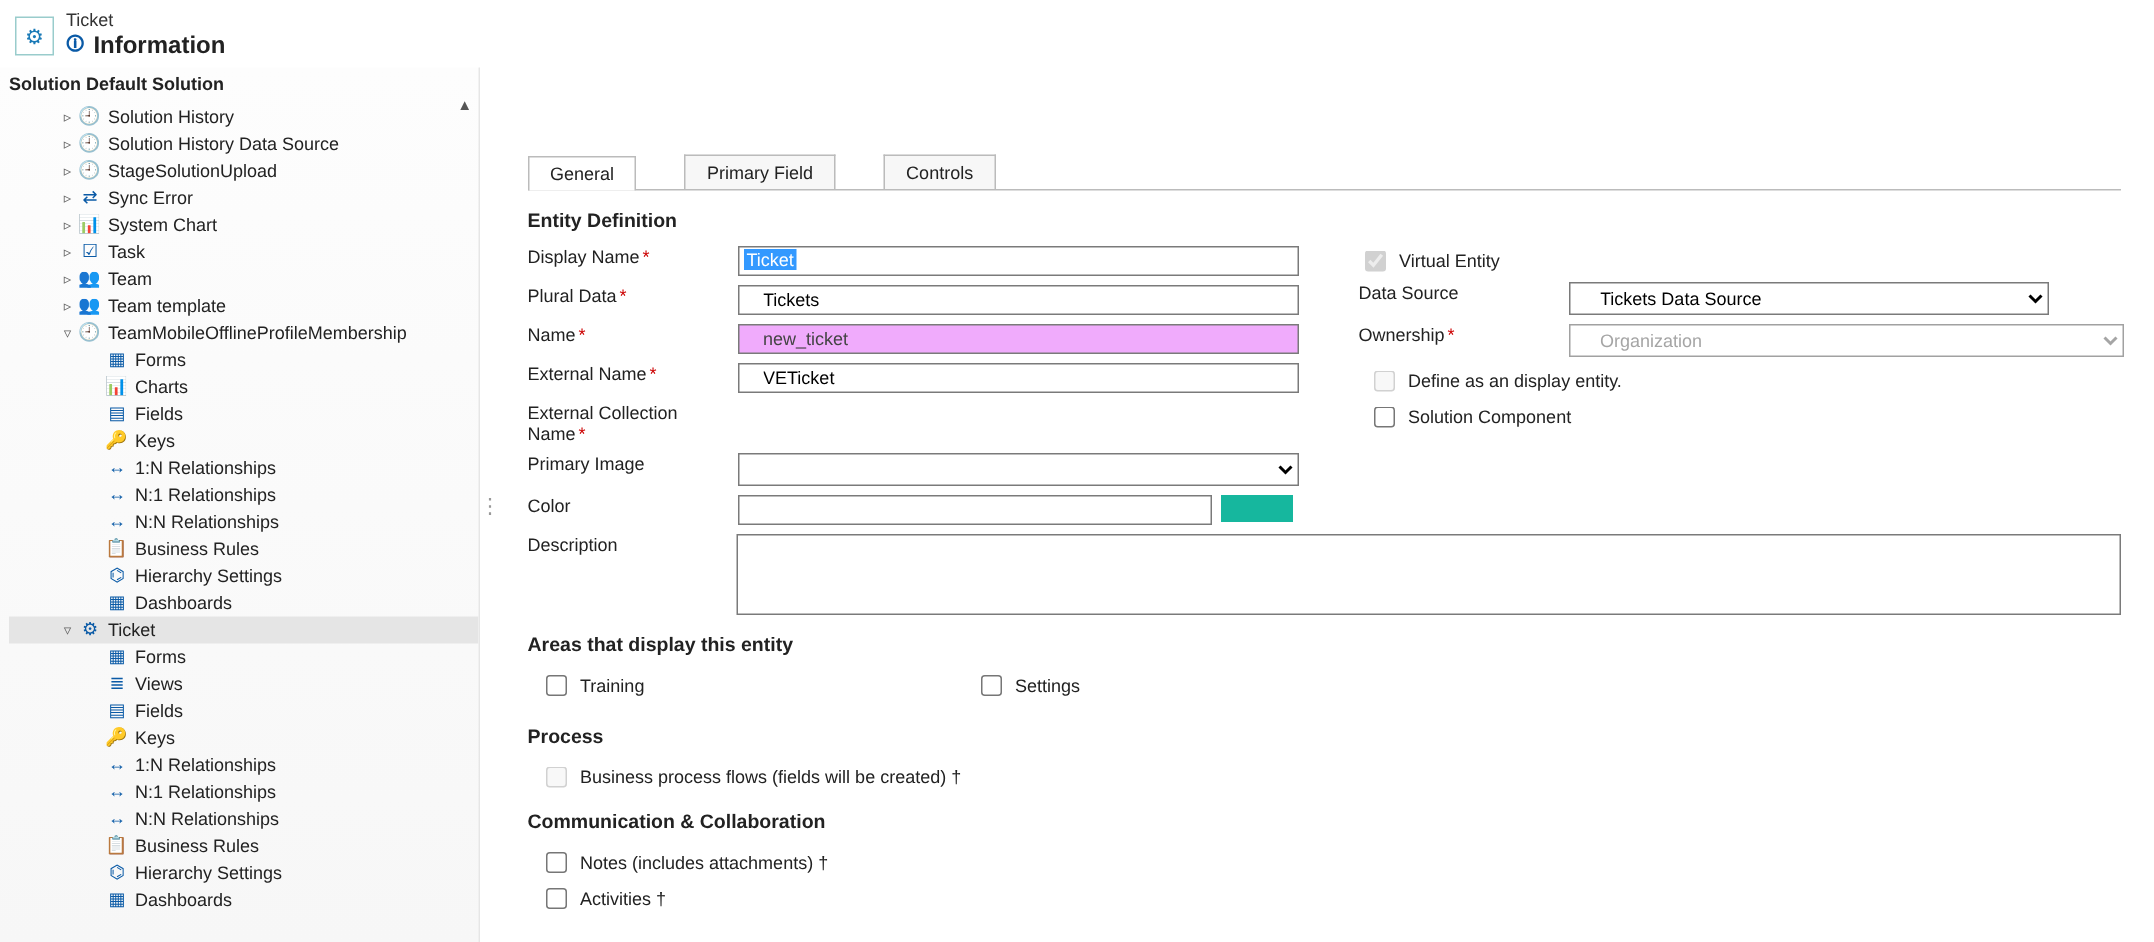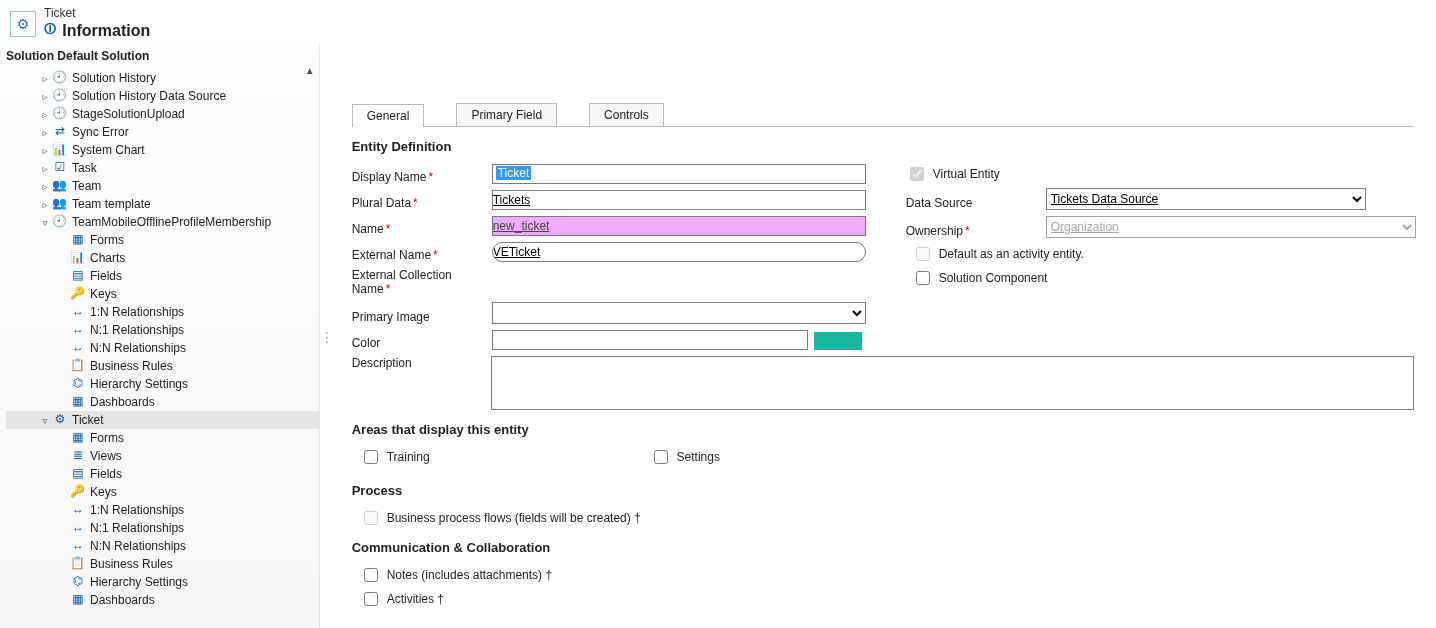--- a/index.html
+++ b/index.html
@@ -125,34 +125,33 @@
     position: relative;
     top: 1px;
   }
   .section-title {
     font-weight: bold;
     margin: 12px 0 10px 0;
     font-size: 13px;
   }
   .form-row {
     display: flex;
-    align-items: flex-end;
+    align-items: flex-start;
     margin-bottom: 6px;
   }
   .form-row .lbl {
     width: 140px;
     font-size: 12px;
   }
   .req { color: #c00; margin-left: 2px; }
   input[type=text], select, textarea {
     font: inherit;
     border: 1px solid #7a7a7a;
-    padding: 2px 0;
+    padding: 2px 16px;
     background: #fff;
-    text-decoration: underline;
   }
   input.ro { background:#f0abfc; color:#444; }
   .two-col {
     display: flex;
     gap: 40px;
   }
   .two-col .colA { width: 520px; }
   .two-col .colB { flex: 1; }
   .chk { display: flex; align-items: center; gap: 6px; margin-bottom: 4px;}
   .chk input { width:14px; height:14px; }
@@ -362,21 +361,21 @@
           <input type="text" style="width: 374px;" value="Tickets">
         </div>
 
         <div class="form-row">
           <div class="lbl"><span>Name</span><span class="req">*</span></div>
           <input type="text" class="ro" readonly="" style="width: 374px;" value="new_ticket">
         </div>
 
         <div class="form-row">
           <div class="lbl"><span>External Name</span><span class="req">*</span></div>
-          <input type="text" style="width: 374px; border-radius: 10px;" value="VETicket">
+          <input type="text" style="width: 374px;" value="VETicket">
         </div>
 
         <div class="form-row">
           <div class="lbl"><span>External Collection Name</span><span class="req">*</span></div>
         </div>
 
         <div class="form-row">
           <div class="lbl"><span>Primary Image</span></div>
           <select style="width:374px">
             <option></option>
@@ -407,21 +406,21 @@
 
         <div class="form-row">
           <div class="lbl" style="width:140px"><span>Ownership</span><span class="req">*</span></div>
           <select style="width:370px" disabled="" class="ro">
             <option>Organization</option>
           </select>
         </div>
 
         <div class="chk" style="margin-left:6px">
           <input type="checkbox" disabled="" style="">
-          <span>Default as an activity entity.</span>
+          <span>Define as an display entity.</span>
         </div>
         <div class="chk" style="margin-left:6px">
           <input type="checkbox" style="">
           <span>Solution Component</span>
         </div>
 
       </div>
     </div>
 
     <div class="form-row" style="align-items:flex-start;">

